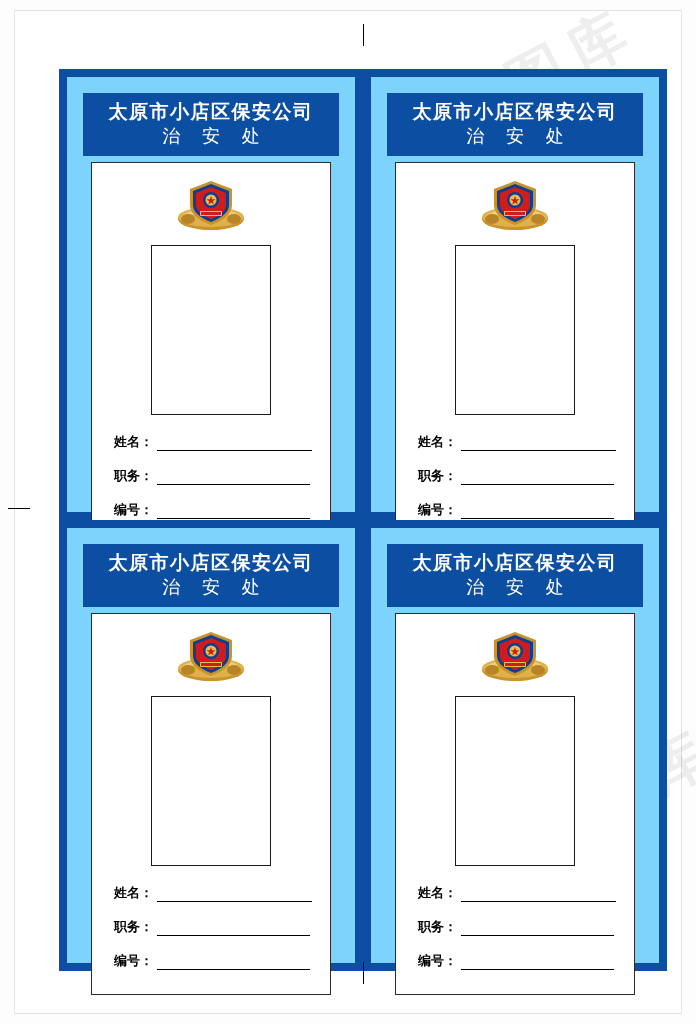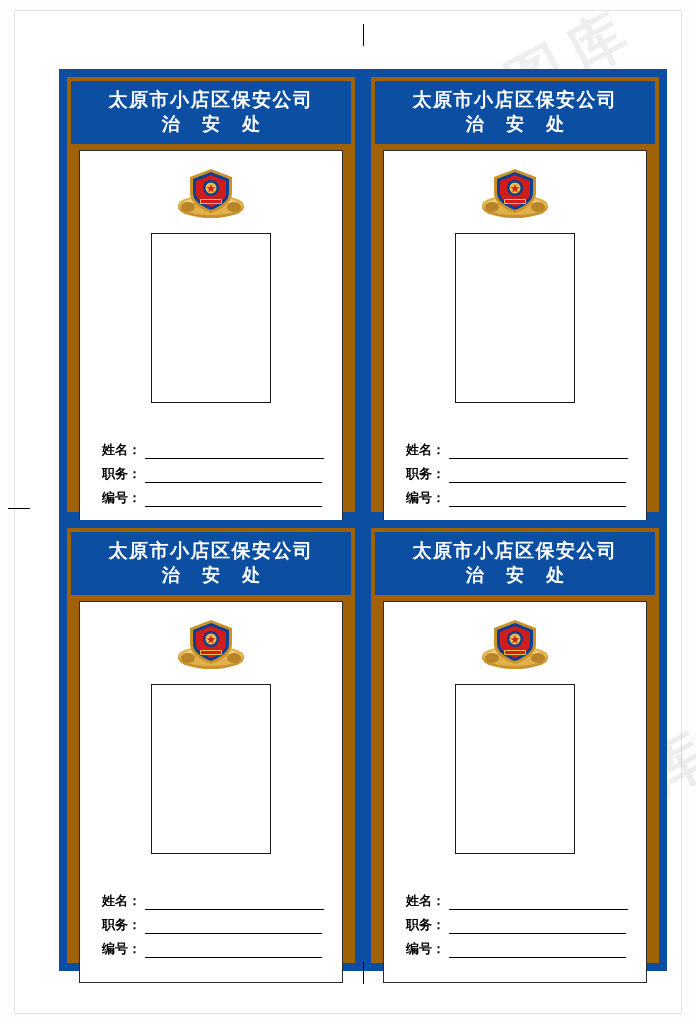--- a/index.html
+++ b/index.html
@@ -90,42 +90,42 @@
     top: 58px;
     width: 608px;
     height: 902px;
     display: grid;
     grid-template-columns: 304px 304px;
     grid-template-rows: 451px 451px;
   }
   .card {
     box-sizing: border-box;
     border: 8px solid #0b4ea2;
-    background: #a16207;
+    background: #7dd3fc;
     position: relative;
-    padding: 4px;
+    padding: 16px;
   }
 
   .card-header {
     background: #0b4ea2;
     color: #ffffff;
     text-align: center;
     padding: 6px 0 8px 0;
     box-sizing: border-box;
   }
   .card-title-line1 {
     font-size: 19px;
     font-weight: bold;
     letter-spacing: 1.5px;
     line-height: 25px;
     font-family: "DejaVu Sans", sans-serif;
   }
   .card-title-line2 {
     font-size: 18px;
-    font-weight: bold;
+    font-weight: normal;
     letter-spacing: 8px;
     line-height: 24px;
     padding-left: 8px;
     font-family: "DejaVu Sans", sans-serif;
   }
 
   .card-body {
     position: relative;
     background: #ffffff;
     border: 1px solid #2b2b2b;
@@ -161,21 +161,21 @@
     position: absolute;
     left: 0;
     right: 0;
     bottom: 12px;
     padding: 0 14px 0 22px;
     box-sizing: border-box;
   }
   .field-row {
     display: flex;
     align-items: flex-end;
-    margin-bottom: 4px;
+    margin-bottom: 14px;
     height: 20px;
   }
   .field-row:last-child { margin-bottom: 12px; }
   .field-label {
     font-size: 13px;
     font-weight: bold;
     color: #000000;
     white-space: nowrap;
     font-family: "DejaVu Sans", sans-serif;
     padding-right: 2px;

